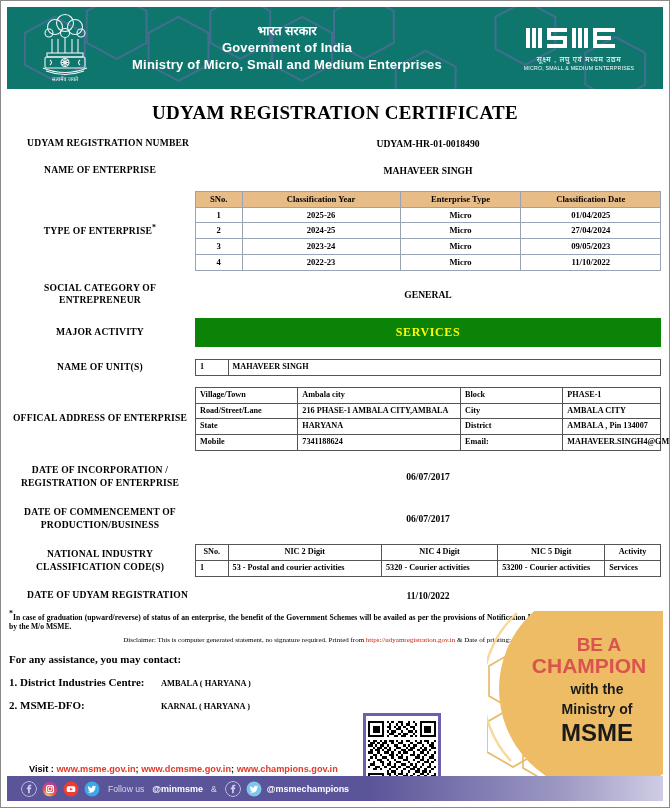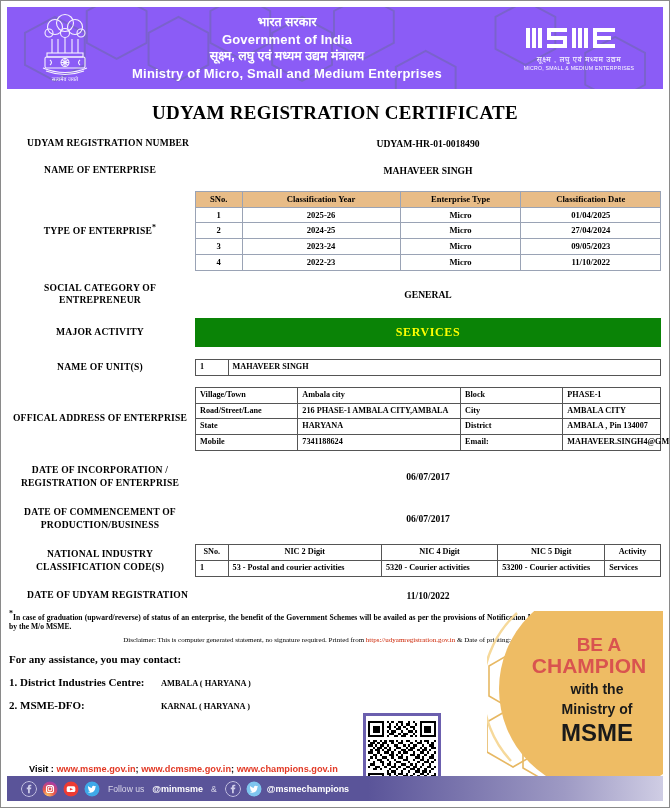--- a/index.html
+++ b/index.html
@@ -17,21 +17,21 @@
     border:1px solid #8a8a8a;
     background:#fff;
     overflow:hidden;
   }
 
   
   .hdr {
     position:relative;
     margin:6px 6px 0 6px;
     height:82px;
-    background:#8b5cf6;
+    background:#0f766e;
     overflow:hidden;
     display:flex;
     align-items:center;
   }
   .hex-bg { position:absolute; inset:0; opacity:.55; }
   .emblem {
     position:relative;
     width:80px; height:78px;
     margin-left:18px;
     flex:0 0 auto;
@@ -244,21 +244,20 @@
           <path d="M6 55 q22 9 44 0"></path>
           <path d="M9 58 q19 7 38 0"></path>
         </g>
         <text x="28" y="68" font-size="5.4" fill="#ffffff" text-anchor="middle" font-family="'Liberation Sans',sans-serif">सत्यमेव जयते</text>
       </svg>
     </div>
 
     <div class="hdr-center">
       <div class="l1">भारत सरकार</div>
       <div class="l2">Government of India</div>
-      <div class="l3">सूक्ष्म, लघु एवं मध्यम उद्यम मंत्रालय</div>
       <div class="l4">Ministry of Micro, Small and Medium Enterprises</div>
     </div>
 
     <div class="msme-logo">
       <svg class="wordmark" width="106" height="26" viewBox="0 0 106 26">
         <g fill="#ffffff">
 
           <rect x="0" y="2" width="4" height="20"></rect>
             <rect x="6" y="2" width="4" height="20"></rect>
           <rect x="12" y="2" width="4" height="20"></rect>

